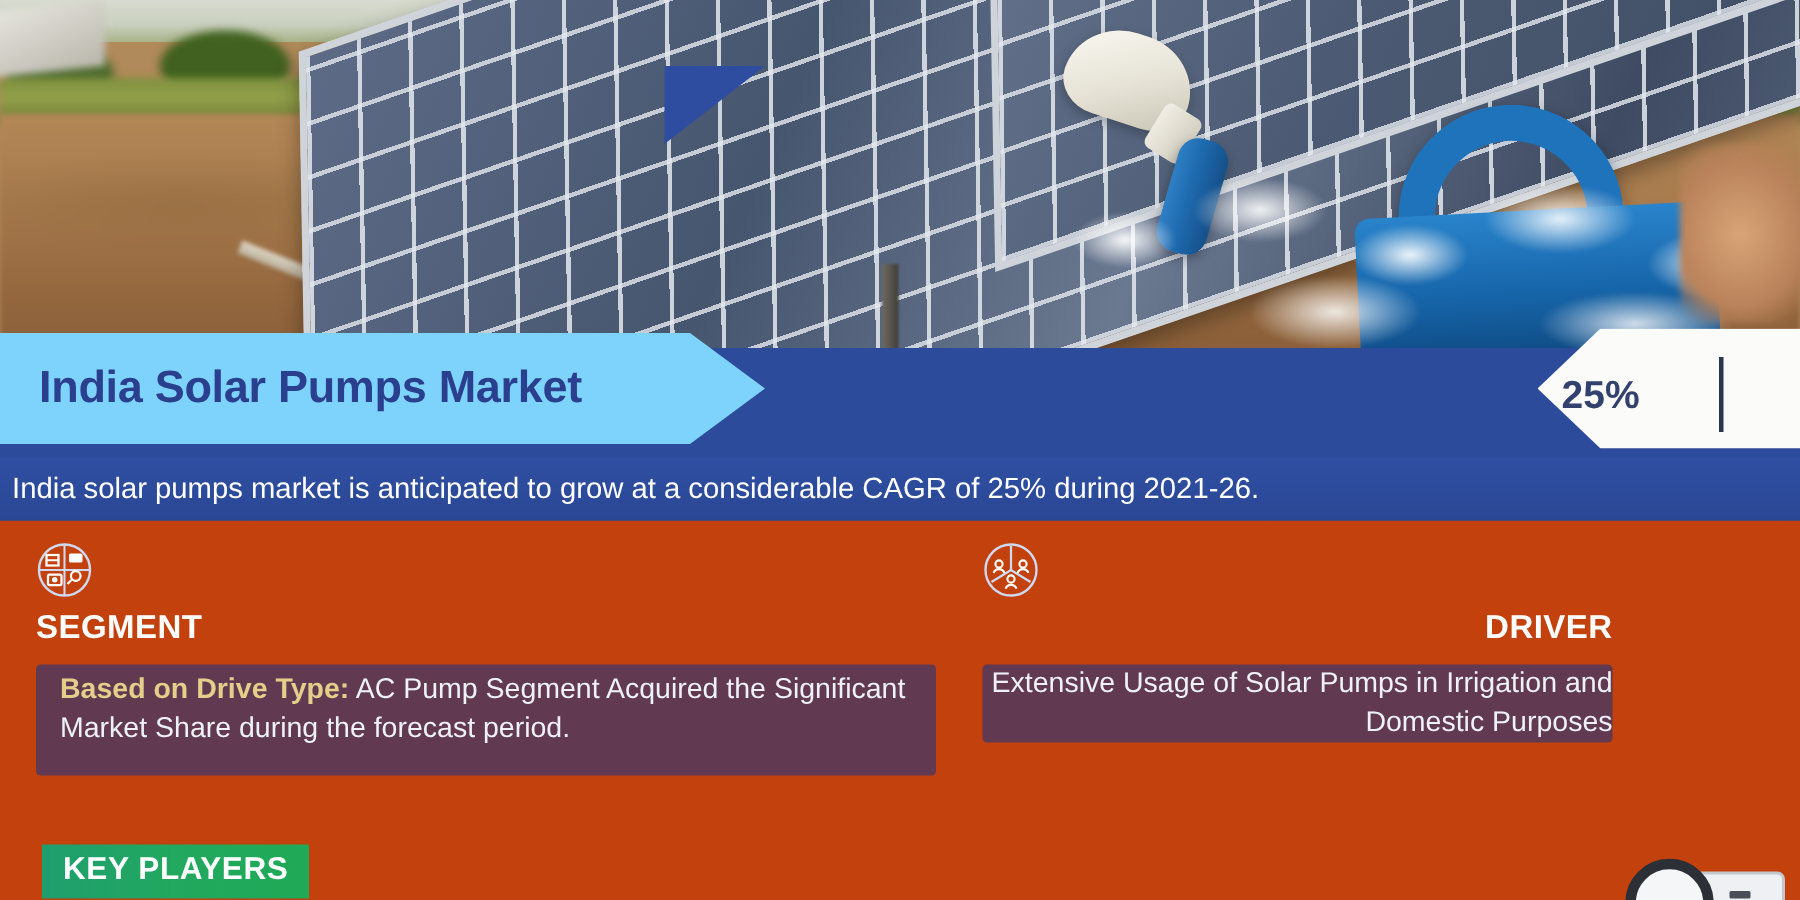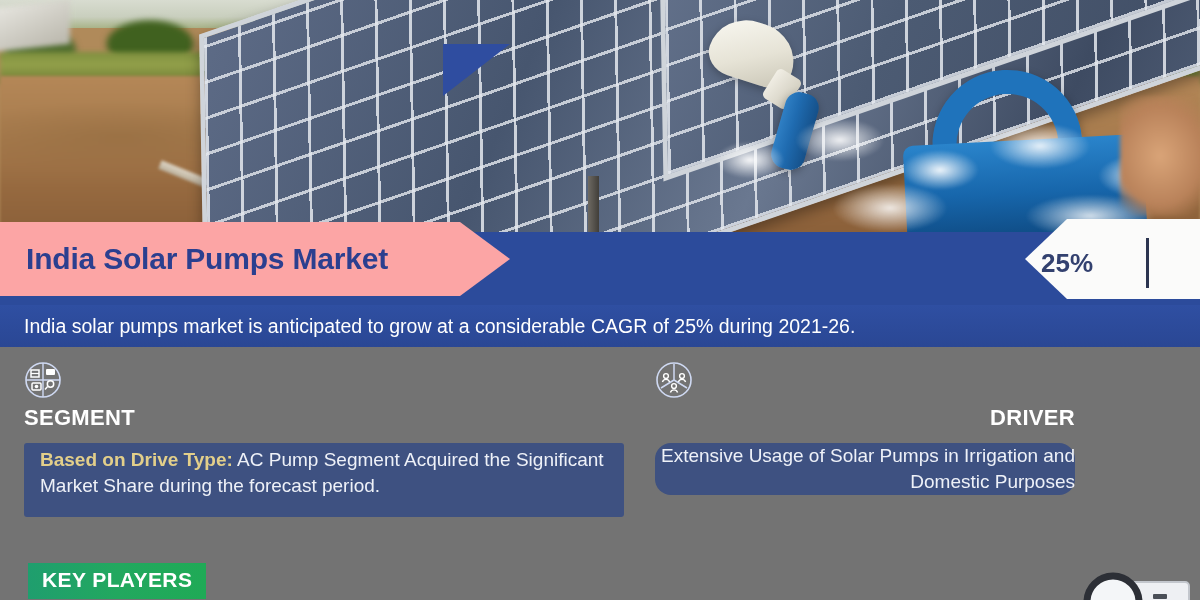--- a/index.html
+++ b/index.html
@@ -155,21 +155,21 @@
 
   
   .title-wrap {
     position: absolute; left: 0; top: 222px;
     width: 510px; height: 74px;
     z-index: 6;
   }
   .title-bar {
     position: absolute; left: 0; top: 0;
     width: 510px; height: 74px;
-    background: #fca5a5;
+    background: #7dd3fc;
     clip-path: polygon(0 0, 460px 0, 510px 37px, 460px 74px, 0 74px);
     display: flex; align-items: center;
   }
   .title-text {
     margin-left: 26px;
     font-size: 30px; font-weight: bold;
     color: #2b3f8f;
     letter-spacing: -.2px;
   }
   .title-tri {
@@ -206,45 +206,45 @@
 
   
   .subtitle {
     position: absolute; left: 0; top: 305px;
     width: 1200px; height: 42px;
     background: linear-gradient(180deg, #2f4fa2 0%, #2a4794 100%);
     display: flex; align-items: center;
     z-index: 4;
   }
   .subtitle span {
-    margin-left: 24px;
+    margin-left: 8px;
     color: #ffffff; font-size: 19.5px;
   }
 
   
   .body-panel {
     position: absolute; left: 0; top: 347px;
     width: 1200px; height: 253px;
-    background: #737373;
+    background: #c2410c;
   }
   .col { position: absolute; top: 14px; }
   .col-left  { left: 24px;  width: 600px; }
   .col-right { left: 655px; width: 420px; text-align: right; }
 
   .sec-icon { width: 38px; height: 38px; display: block; margin-bottom: 6px; }
   .sec-title {
     font-size: 22px; font-weight: bold; color: #ffffff;
     letter-spacing: .3px; margin-bottom: 12px;
   }
   .card {
     background: rgba(18,52,140,.55);
     border-radius: 3px;
     padding: 4px 16px 18px 16px;
   }
-  .card-plain { padding: 0 0 0 4px; border-radius: 16px; }
+  .card-plain { padding: 0 0 0 4px; }
   .card p {
     color: #eef1f8; font-size: 19px; line-height: 1.38;
   }
   .gold { color: #e3cf8a; font-weight: bold; }
 
   
   .key-players {
     position: absolute; left: 28px; top: 563px;
     background: linear-gradient(90deg, #1f9e6e 0%, #22a85f 50%, #1faa56 100%);
     padding: 5px 14px 7px 14px;

